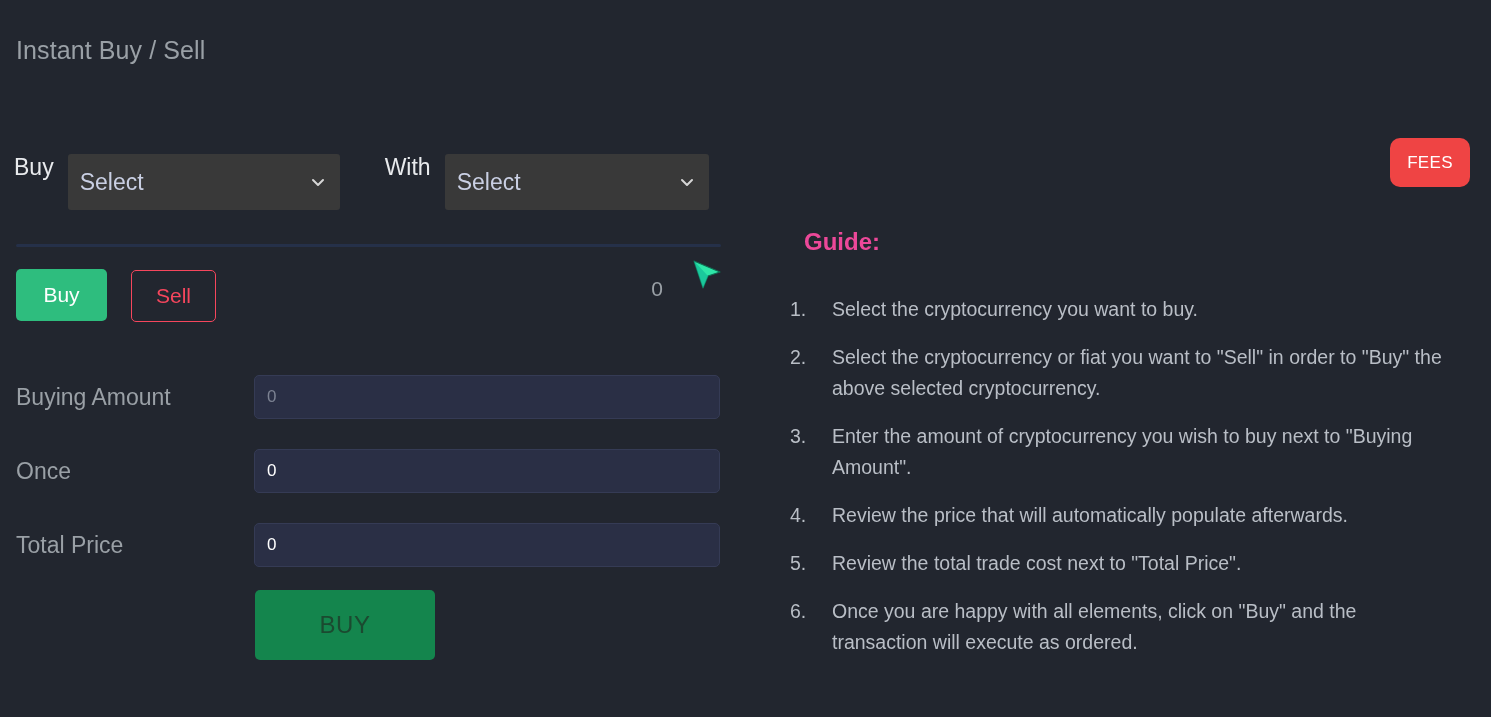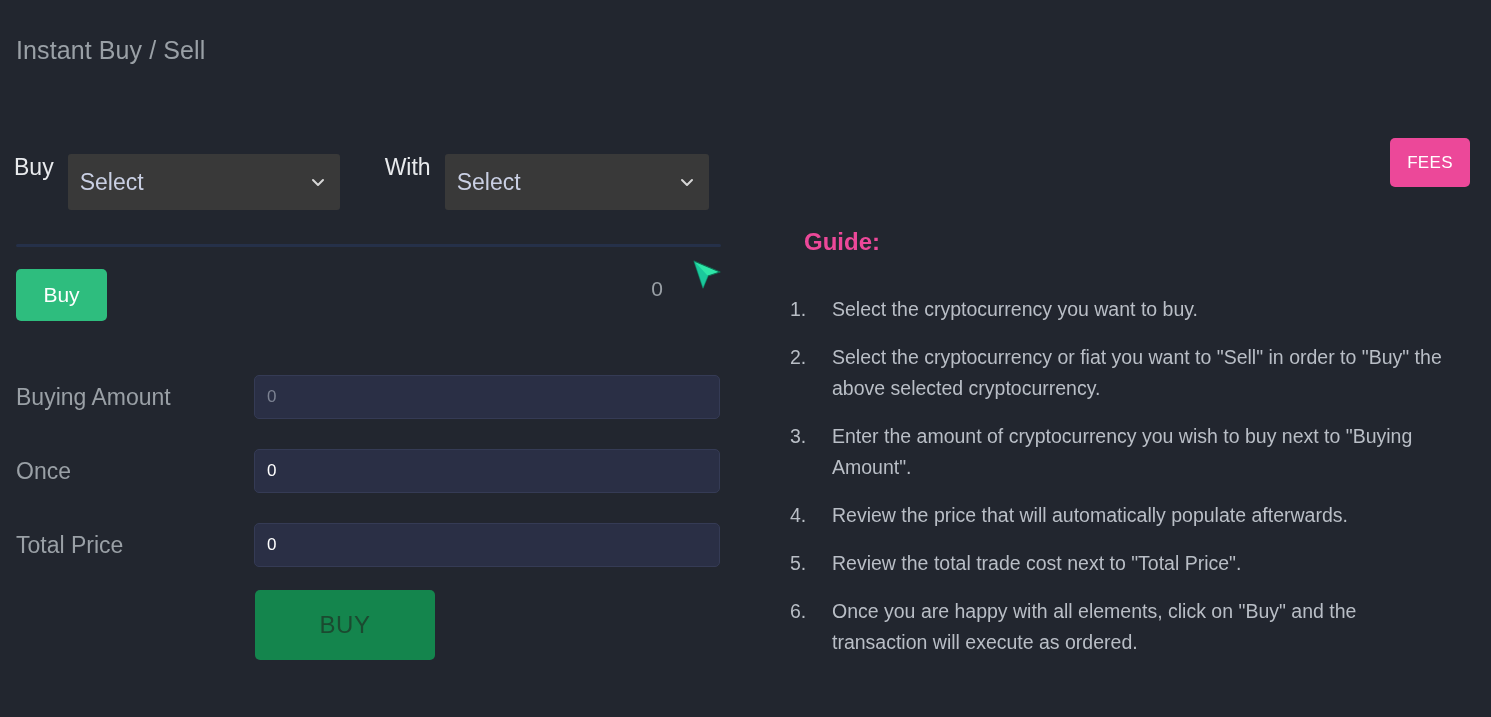--- a/index.html
+++ b/index.html
@@ -81,24 +81,24 @@
   }
   .spacer-between { width: 45px; }
 
   
   .fees-button {
     position: absolute;
     right: 21px;
     top: 138px;
     width: 80px;
     height: 49px;
-    background: #ec4899;
+    background: #ef4444;
     color: #ffffff;
     border: none;
-    border-radius: 5px;
+    border-radius: 10px;
     font-family: "Liberation Sans", sans-serif;
     font-size: 17px;
     letter-spacing: 0.3px;
     cursor: pointer;
   }
 
   
   .divider {
     position: absolute;
     left: 16px;
@@ -292,20 +292,21 @@
       </span>
     </span>
   </div>
 
   <button class="fees-button">FEES</button>
 
   <div class="divider"></div>
 
   <div class="toggle-row">
     <button class="btn-buy-toggle">Buy</button>
+    <button class="btn-sell-toggle">Sell</button>
     <span class="balance-value">0</span>
   </div>
 
   <div class="form-area">
 
     <div class="form-row">
       <span class="form-label">Buying Amount</span>
       <input class="form-input" type="text" placeholder="0" style="">
     </div>
 

